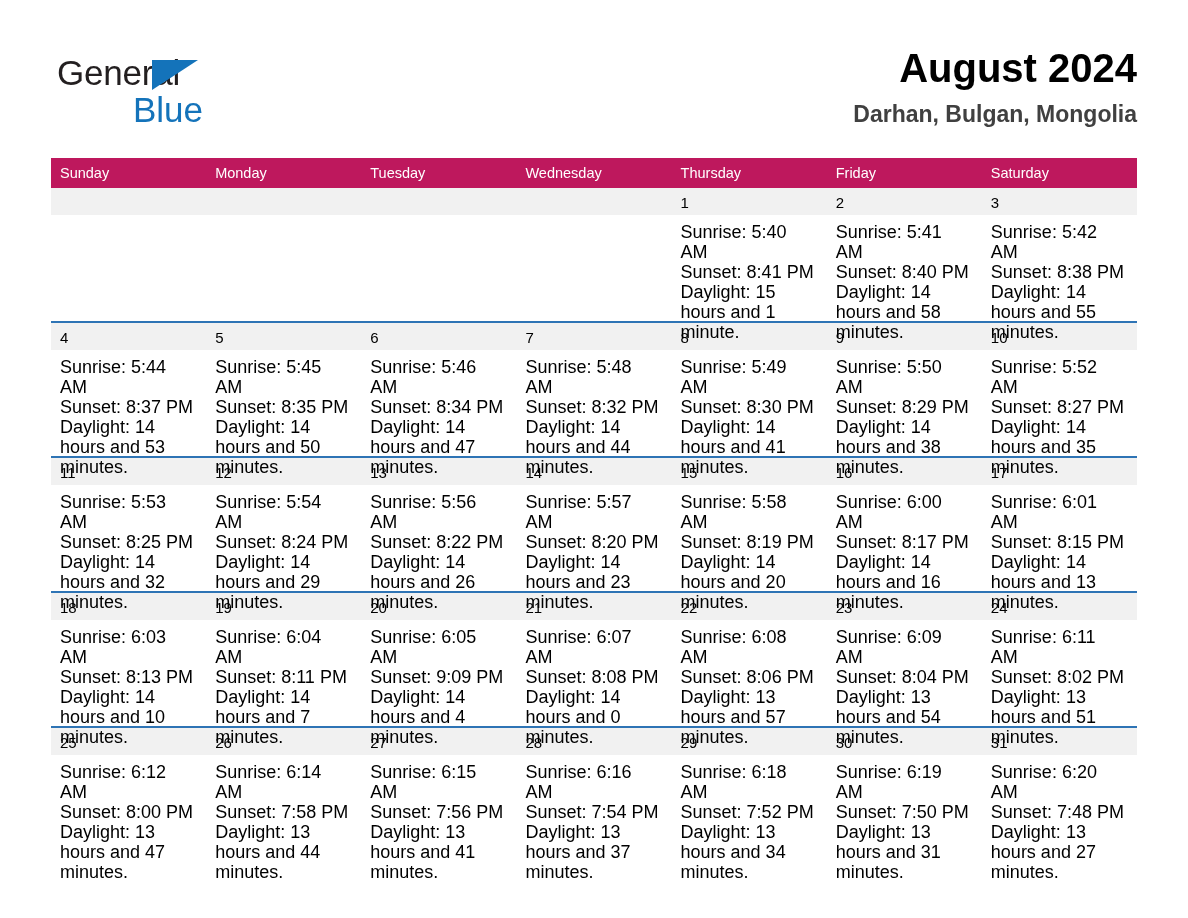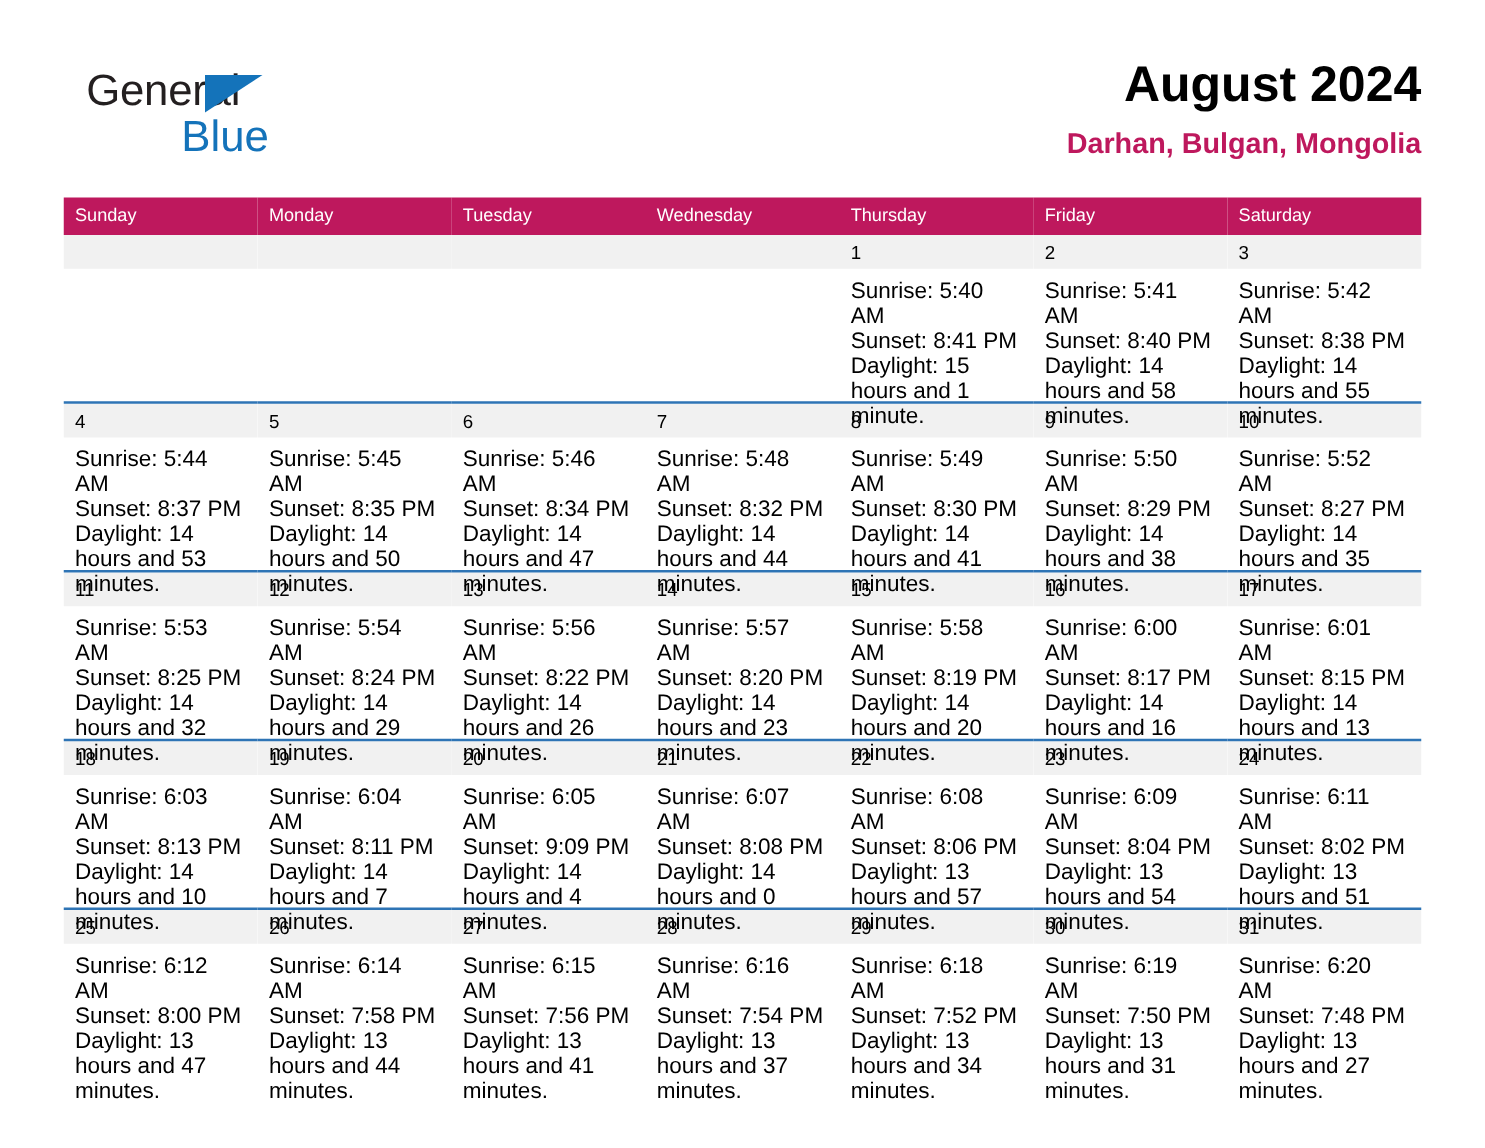--- a/index.html
+++ b/index.html
@@ -24,21 +24,21 @@
   
   .header {
     position: absolute;
     left: 51px;
     top: 42px;
     right: 51px;
     height: 108px;
   }
   .logo {
     position: absolute;
-    left: 18px;
+    left: 6px;
     top: 12px;
     width: 320px;
     height: 80px;
   }
   .logo-row1 {
     position: relative;
     display: block;
     font-size: 35px;
     line-height: 38px;
     color: #231f20;
@@ -74,21 +74,21 @@
     font-size: 40px;
     line-height: 52px;
     font-weight: 700;
     color: #000;
     white-space: nowrap;
   }
   .cal-subtitle {
     font-size: 23px;
     line-height: 32px;
     font-weight: 700;
-    color: #be185d;
+    color: #404040;
     white-space: nowrap;
     margin-top: 4px;
   }
 
   
   .calendar {
     position: absolute;
     left: 51px;
     top: 158px;
     width: 1086px;

